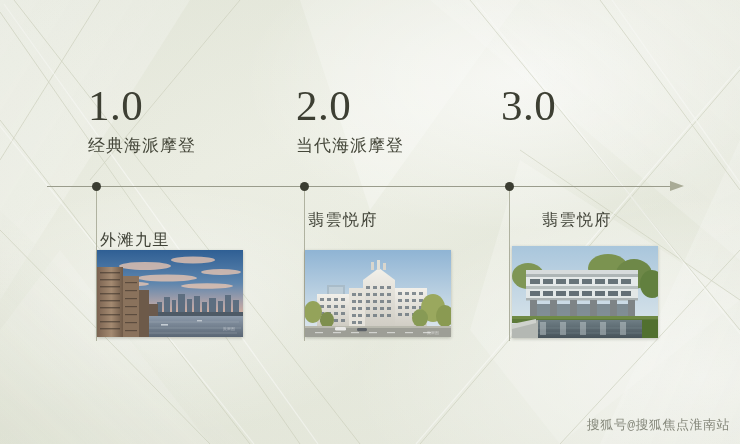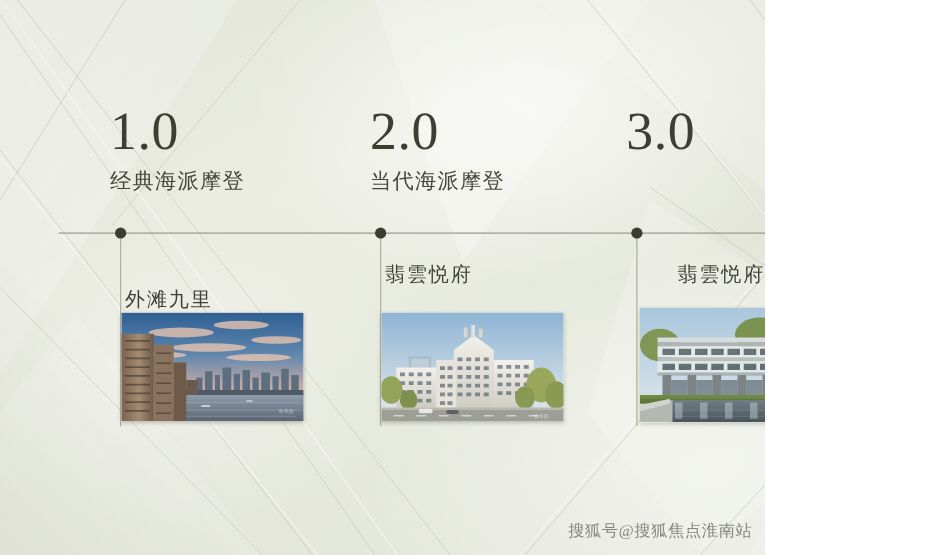--- a/index.html
+++ b/index.html
@@ -6,21 +6,21 @@
     margin: 0;
     padding: 0;
     background: #ffffff;
   }
   body {
     font-family: "Liberation Serif", "DejaVu Serif", serif;
   }
 
   .slide {
     position: relative;
-    width: 612px;
+    width: 740px;
     height: 444px;
     overflow: hidden;
     background: #f0abfc;
   }
 
   
   .bg-base {
     position: absolute;
     inset: 0;
     background:
@@ -126,21 +126,21 @@
   .photo svg { display: block; }
 
   
   .watermark {
     position: absolute;
     right: 10px;
     bottom: 10px;
     display: flex;
     align-items: center;
     gap: 4px;
-    font-family: Liberation Serif, serif;
+    font-family: Liberation Mono, monospace;
     font-size: 13px;
     color: #5c5f50;
     opacity: 0.72;
     letter-spacing: 0.5px;
     white-space: nowrap;
   }
 </style>
 </head>
 <body>
 

